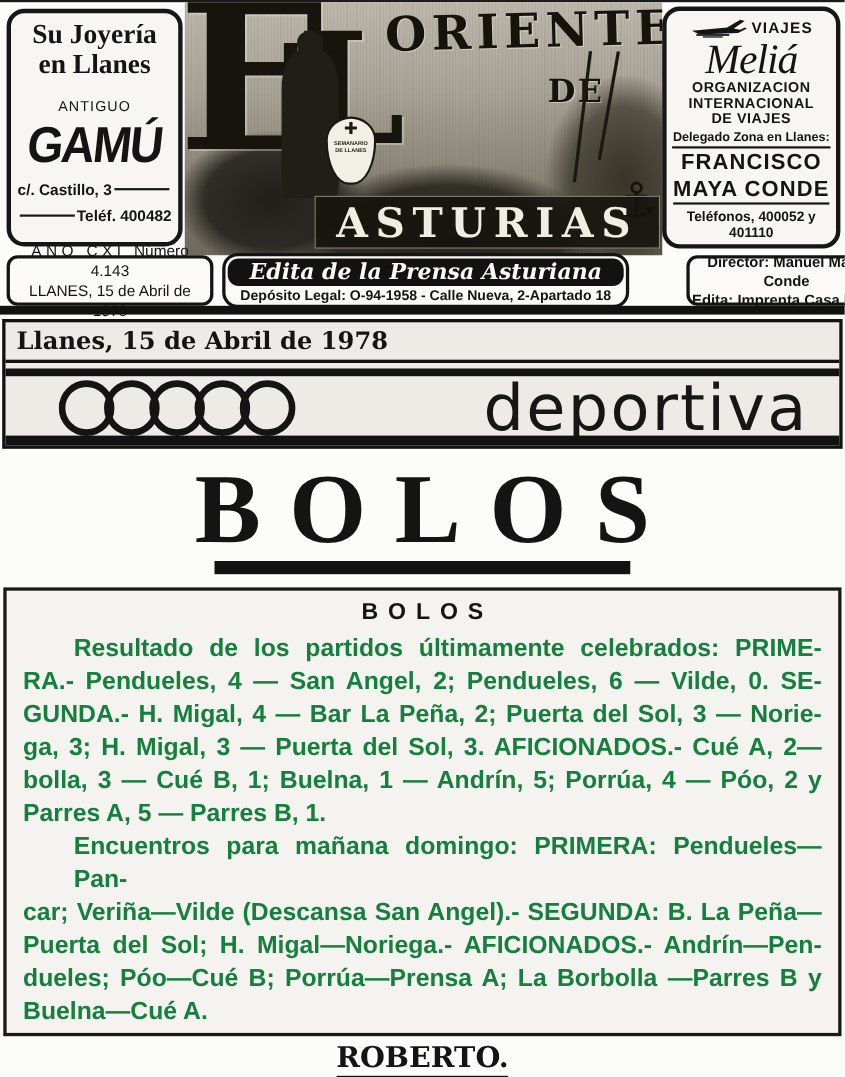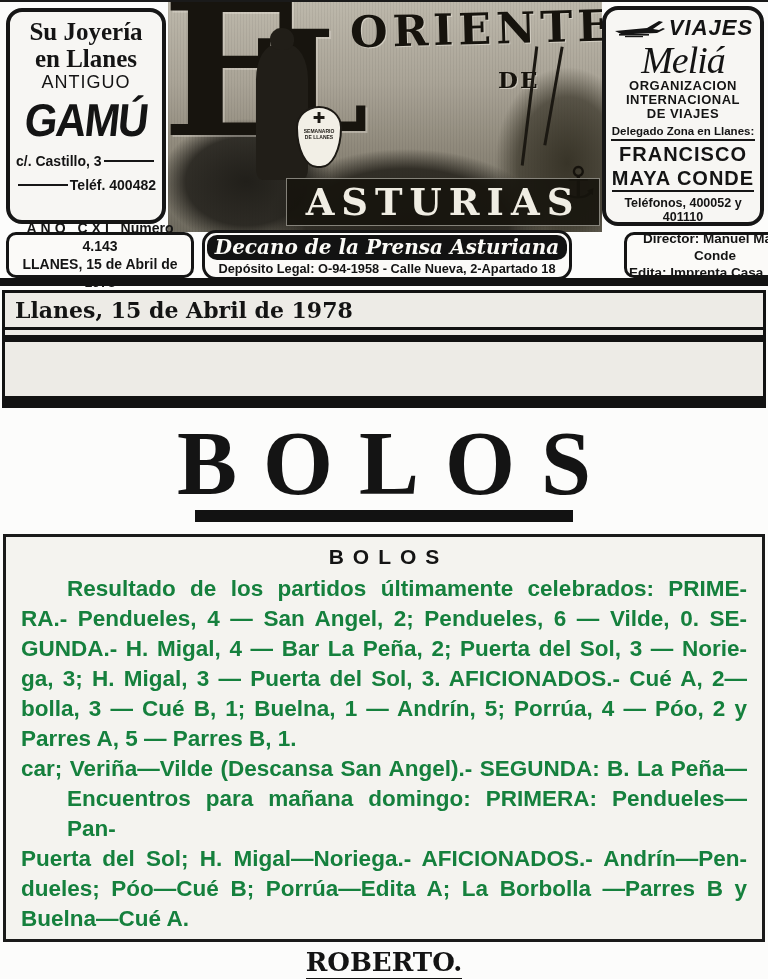--- a/index.html
+++ b/index.html
@@ -4,59 +4,59 @@
 <style>
   html,body{margin:0;padding:0;}
   body{width:768px;height:979px;background:#fcfcfb;color:#141414;font-family:"Liberation Sans",sans-serif;overflow:hidden;}
   .page{position:relative;width:768px;height:979px;background:#fcfcfb;}
 
   
   .masthead{position:relative;height:284px;border-top:2px solid #1a1a1a;}
   .adbox{position:absolute;border:4px solid #161616;border-radius:16px;background:#f7f6f3;box-sizing:border-box;text-align:center;overflow:hidden;}
   .ad-left{left:6px;top:6px;width:160px;height:216px;padding:6px 6px 4px;}
   .ad-left .jline{font-family:"Liberation Serif",serif;font-weight:bold;font-size:25px;line-height:27px;}
-  .ad-left .antiguo{font-size:18px;letter-spacing:1px;margin-top:0;}
+  .ad-left .antiguo{font-size:13px;letter-spacing:1px;margin-top:17px;}
   .ad-left .brand{font-weight:bold;font-size:46px;line-height:50px;transform:skewX(-6deg) scaleX(.92);letter-spacing:-2px;margin-top:2px;}
   .ad-left .addr{display:flex;align-items:center;font-weight:bold;font-size:14px;margin-top:8px;}
   .ad-left .addr .rule{flex:1;border-top:2px solid #161616;margin:0 2px;}
   .eng{position:absolute;left:168px;top:0;width:434px;height:230px;overflow:hidden;
     background:
       radial-gradient(ellipse 110px 80px at 18% 78%, #211f1a 0%, rgba(33,31,26,.85) 55%, transparent 78%),
       radial-gradient(ellipse 170px 90px at 55% 96%, #29261f 0%, rgba(41,38,31,.9) 60%, transparent 82%),
       radial-gradient(ellipse 90px 120px at 92% 70%, #383428 0%, rgba(56,52,40,.7) 55%, transparent 80%),
       repeating-linear-gradient(90deg, rgba(0,0,0,.05) 0 1px, transparent 1px 3px),
       linear-gradient(180deg,#bdb8ab 0%,#aaa497 35%,#8e887a 65%,#6e6a5e 100%);}
   .eng-el{position:absolute;left:-6px;top:-24px;font-family:"DejaVu Serif",serif;font-weight:bold;color:#17140e;text-shadow:2px 2px 0 rgba(240,236,226,.35);}
   .eng-el .E{font-size:185px;line-height:185px;}
   .eng-el .L{font-size:140px;line-height:140px;position:absolute;left:108px;top:34px;}
   .eng-figure{position:absolute;left:88px;top:42px;width:52px;height:136px;background:#211e18;border-radius:40% 40% 12% 12%/26% 26% 8% 8%;}
   .eng-figure::before{content:"";position:absolute;left:14px;top:-16px;width:24px;height:22px;background:#211e18;border-radius:50% 50% 40% 40%;}
   .eng-oriente{position:absolute;left:182px;top:2px;width:252px;text-align:center;font-family:"DejaVu Serif",serif;font-weight:bold;font-size:43px;letter-spacing:5px;color:#16130d;transform:rotate(-1.5deg);text-shadow:1px 1px 0 rgba(243,239,229,.5);}
-  .eng-de{position:absolute;left:330px;top:64px;font-family:"DejaVu Serif",serif;font-weight:bold;font-size:23px;letter-spacing:2px;color:#16130d;text-shadow:1px 1px 0 rgba(243,239,229,.5);}
+  .eng-de{position:absolute;left:330px;top:64px;font-family:"DejaVu Serif",serif;font-weight:bold;font-size:29px;letter-spacing:2px;color:#16130d;text-shadow:1px 1px 0 rgba(243,239,229,.5);}
   .eng-shield{position:absolute;left:128px;top:104px;width:46px;height:62px;background:#f2efe6;border:2px solid #1c1914;border-radius:50% 50% 46% 46%/34% 34% 64% 64%;box-sizing:border-box;text-align:center;}
   .eng-shield .cross{font-size:15px;line-height:20px;color:#1c1914;}
   .eng-shield .stext{font-size:5px;font-weight:bold;color:#1c1914;line-height:6px;padding:0 2px;word-wrap:break-word;}
   .eng-masts{position:absolute;right:26px;top:44px;width:60px;height:130px;}
   .eng-masts i{position:absolute;top:0;height:120px;border-left:3px solid #1b1812;}
   .eng-masts i:nth-child(1){left:12px;transform:rotate(7deg);}
   .eng-masts i:nth-child(2){left:36px;transform:rotate(10deg);height:100px;}
   .eng-anchor{position:absolute;right:4px;bottom:24px;font-family:"DejaVu Sans",sans-serif;font-size:44px;color:#15120c;}
   .eng-asturias{position:absolute;left:118px;bottom:6px;width:308px;text-align:center;font-family:"DejaVu Serif",serif;font-weight:bold;font-size:37px;letter-spacing:7px;color:#f0ede3;background:rgba(22,19,13,.88);border:1px solid rgba(240,237,227,.5);padding:1px 2px;}
   .ad-right{right:4px;top:4px;width:162px;height:220px;padding:5px 5px 4px;}
   .ad-right .vrow{display:flex;align-items:center;justify-content:center;gap:4px;}
-  .ad-right .viajes{font-weight:bold;font-size:22px;letter-spacing:1px;font-style:italic;}
+  .ad-right .viajes{font-weight:bold;font-size:14px;letter-spacing:1px;}
   .ad-right .melia{font-family:"Liberation Serif",serif;font-style:italic;font-weight:normal;font-size:38px;line-height:38px;letter-spacing:-1px;text-align:center;}
   .ad-right .org{font-weight:bold;font-size:13px;line-height:14px;letter-spacing:.5px;}
   .ad-right .deleg{font-weight:bold;font-size:11.5px;margin-top:4px;padding-bottom:2px;border-bottom:2px solid #161616;}
   .ad-right .fname{font-weight:bold;font-size:20px;line-height:22px;letter-spacing:1px;margin-top:2px;}
   .ad-right .fname.u{display:inline-block;border-bottom:2px solid #161616;padding-bottom:1px;}
   .ad-right .phones{font-weight:bold;font-size:12.5px;margin-top:4px;}
   .ad-right .brow{display:flex;align-items:center;justify-content:space-between;padding:0 4px;margin-top:2px;}
   .infobox{position:absolute;top:230px;height:46px;border:3px solid #141414;box-sizing:border-box;background:#fbfaf8;display:flex;flex-direction:column;justify-content:center;text-align:center;}
-  .info-left{left:6px;width:188px;border-radius:10px;font-weight:bold;font-size:14px;line-height:18px;}
+  .info-left{left:6px;width:188px;border-radius:10px;font-weight:normal;font-size:14px;line-height:18px;}
   .info-left .ano{letter-spacing:4px;}
   .info-center{left:202px;width:370px;top:228px;height:50px;border-radius:14px;padding:2px;justify-content:flex-start;}
   .info-center .band{background:#121212;color:#fbfaf6;border-radius:10px;font-family:"DejaVu Serif",serif;font-style:italic;font-weight:bold;font-size:20px;line-height:25px;}
   .info-center .legal{font-weight:bold;font-size:12.8px;line-height:17px;}
   .info-right{left:580px;width:182px;border-radius:10px;font-weight:bold;font-size:13.5px;line-height:17px;margin-left:44px;}
   .mast-bar{position:absolute;left:0;right:0;bottom:0;height:8px;background:#121212;}
 
   
   .strip{margin:4px 2px 0;border:3px solid #121212;background:#edebe6;height:112px;box-sizing:content-box;position:relative;}
   .strip .date{font-family:"DejaVu Serif",serif;font-weight:bold;font-size:22px;padding:4px 10px 2px;}
@@ -162,56 +162,66 @@
 
     <div class="infobox info-left">
       <div>
         <span class="ano">AÑO CXI</span>&nbsp;
         <span>Número 4.143</span>
       </div>
       <div>LLANES, 15 de Abril de 1978</div>
     </div>
 
     <div class="infobox info-center">
-      <div class="band">Decano de la Prensa Asturiana</div>
+      <div class="band">Edita de la Prensa Asturiana</div>
       <div class="legal">Depósito Legal: O-94-1958 - Calle Nueva, 2-Apartado 18</div>
     </div>
 
     <div class="infobox info-right">
       <div>Director: Manuel Maya Conde</div>
       <div>Edita: Imprenta Casa Maya</div>
     </div>
 
     <div class="mast-bar"></div>
   </div>
 
   <div class="strip">
     <div class="date">Llanes, 15 de Abril de 1978</div>
     <div class="thin"></div>
     <div class="thick-top"></div>
+    <div class="content">
+      <svg class="rings" width="216" height="56" viewBox="0 0 252 64">
+        <circle class="stk" stroke-width="7" cx="30" cy="32" r="26"></circle>
+        <circle class="stk" stroke-width="7" cx="78" cy="32" r="26"></circle>
+        <circle class="stk" stroke-width="7" cx="126" cy="32" r="26"></circle>
+        <circle class="stk" stroke-width="7" cx="174" cy="32" r="26"></circle>
+        <circle class="stk" stroke-width="7" cx="222" cy="32" r="26"></circle>
+      </svg>
+      <div class="deportiva">deportiva</div>
+    </div>
     <div class="thick-bottom"></div>
   </div>
 
   <div class="headline">
     <div class="big">BOLOS</div>
     <div class="bar"></div>
   </div>
 
   <div class="article">
     <div class="ahead">BOLOS</div>
     <div class="aline indent">Resultado de los partidos últimamente celebrados: PRIME-</div>
     <div class="aline">RA.- Pendueles, 4 — San Angel, 2; Pendueles, 6 — Vilde, 0. SE-</div>
     <div class="aline">GUNDA.- H. Migal, 4 — Bar La Peña, 2; Puerta del Sol, 3 — Norie-</div>
     <div class="aline">ga, 3; H. Migal, 3 — Puerta del Sol, 3. AFICIONADOS.- Cué A, 2—</div>
     <div class="aline">bolla, 3 — Cué B, 1; Buelna, 1 — Andrín, 5; Porrúa, 4 — Póo, 2 y</div>
     <div class="aline last">Parres A, 5 — Parres B, 1.</div>
+    <div class="aline indent">Encuentros para mañana domingo: PRIMERA: Pendueles—Pan-</div>
     <div class="aline">car; Veriña—Vilde (Descansa San Angel).- SEGUNDA: B. La Peña—</div>
-    <div class="aline indent">Encuentros para mañana domingo: PRIMERA: Pendueles—Pan-</div>
     <div class="aline">Puerta del Sol; H. Migal—Noriega.- AFICIONADOS.- Andrín—Pen-</div>
-    <div class="aline">dueles; Póo—Cué B; Porrúa—Edita A; La Borbolla —Parres B y</div>
+    <div class="aline">dueles; Póo—Cué B; Porrúa—Prensa A; La Borbolla —Parres B y</div>
     <div class="aline last">Buelna—Cué A.</div>
   </div>
 
   <div class="sig">
     <span>ROBERTO.</span>
   </div>
 
 </div>
 
 </body></html>

